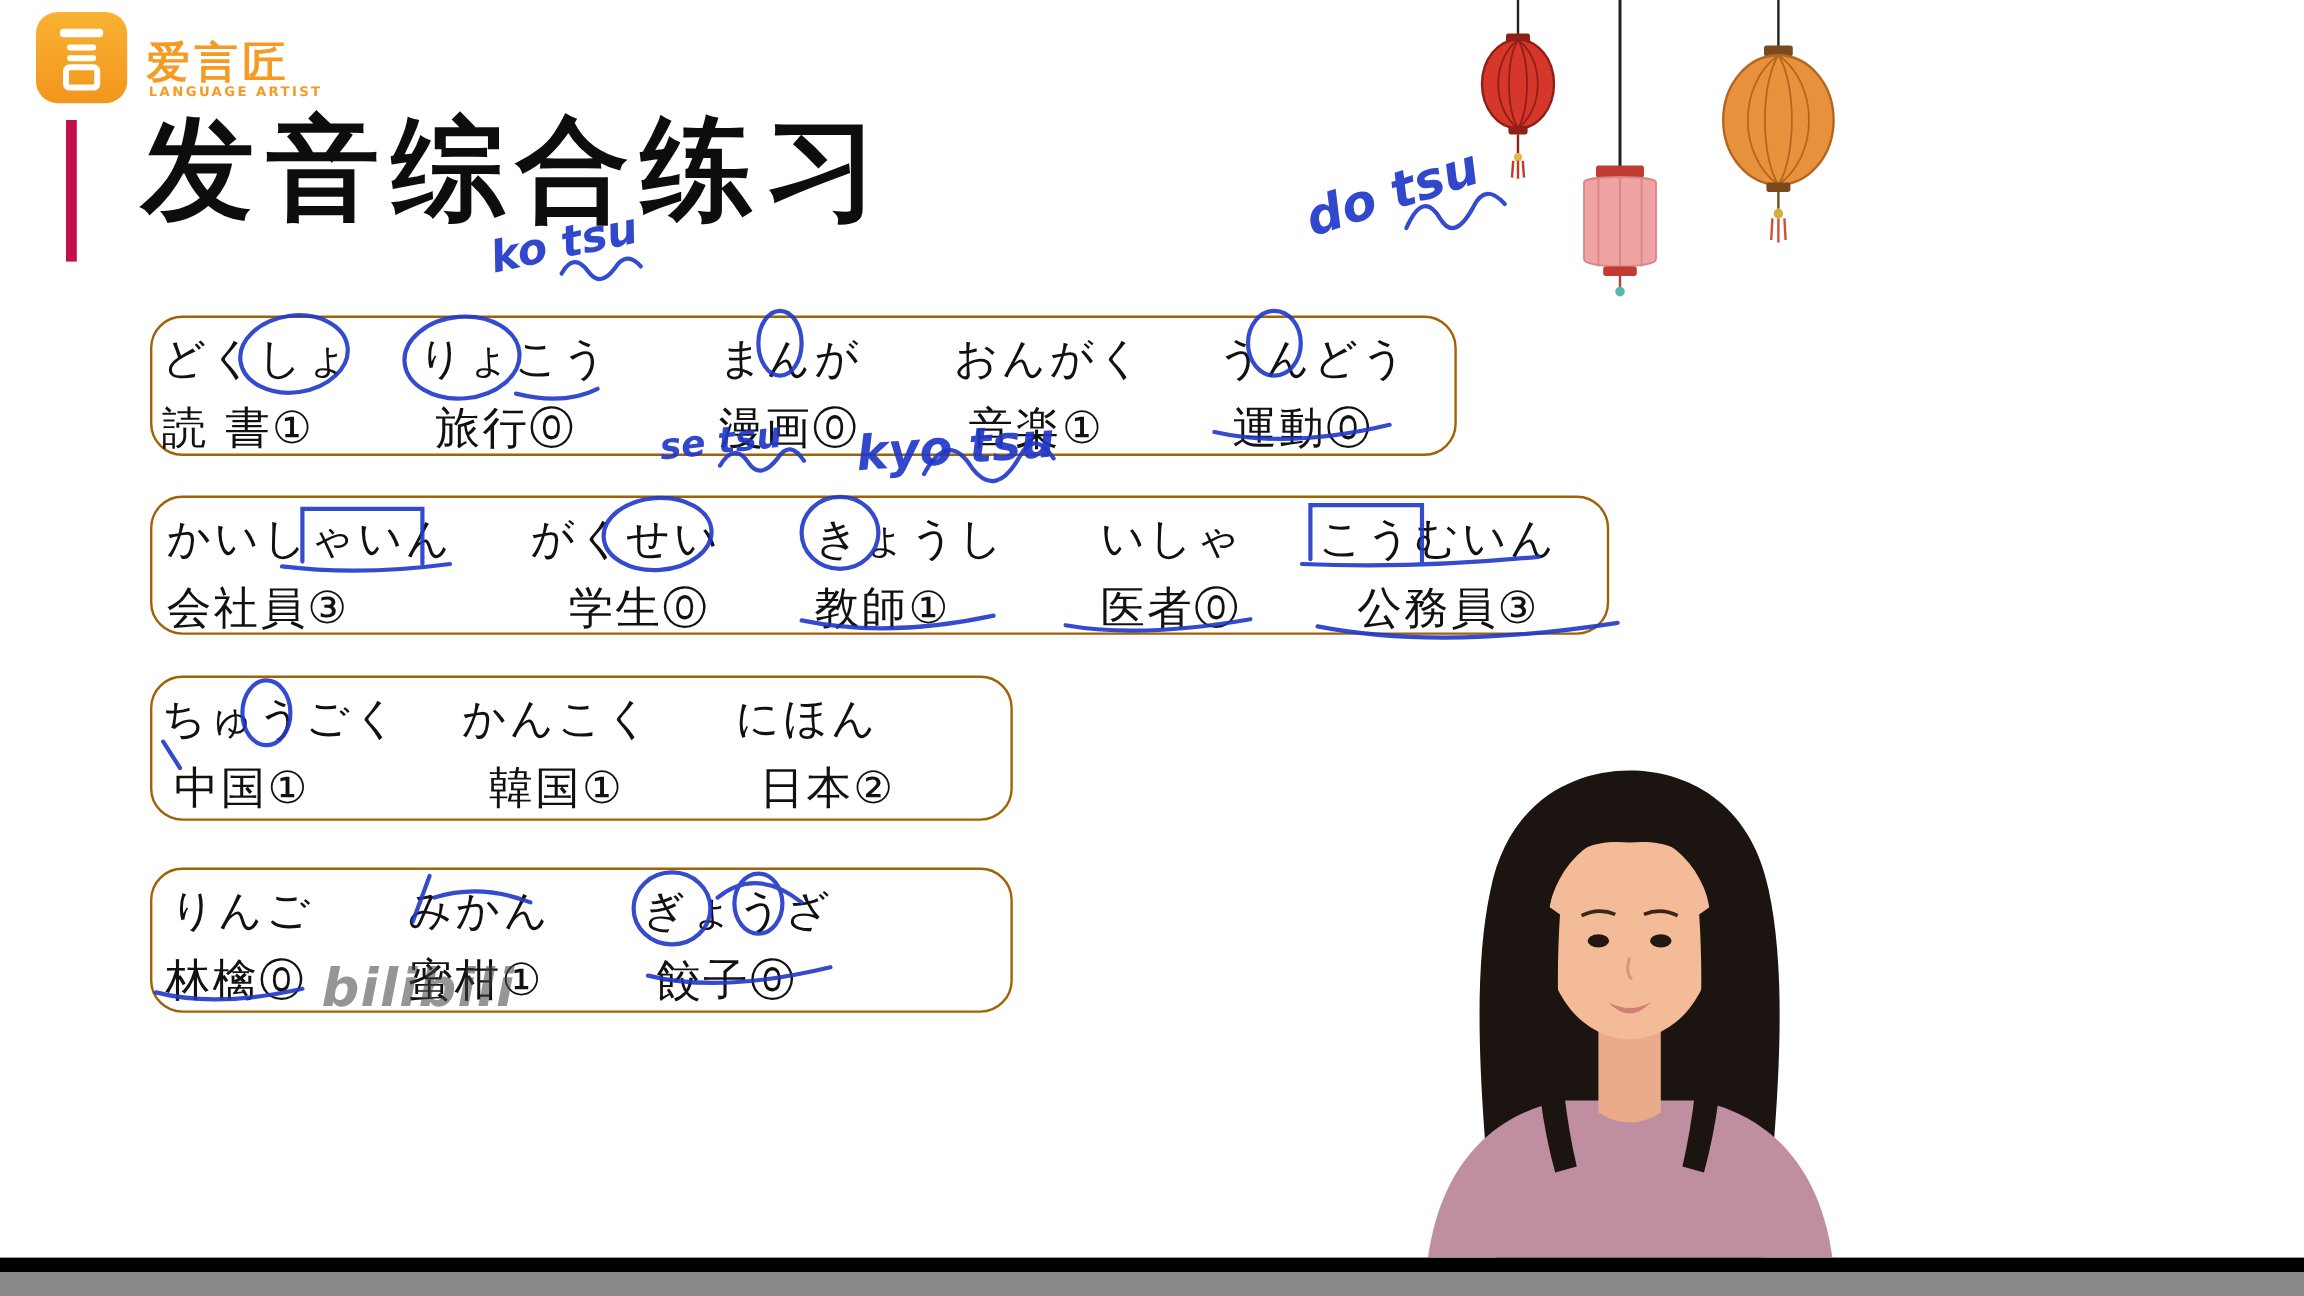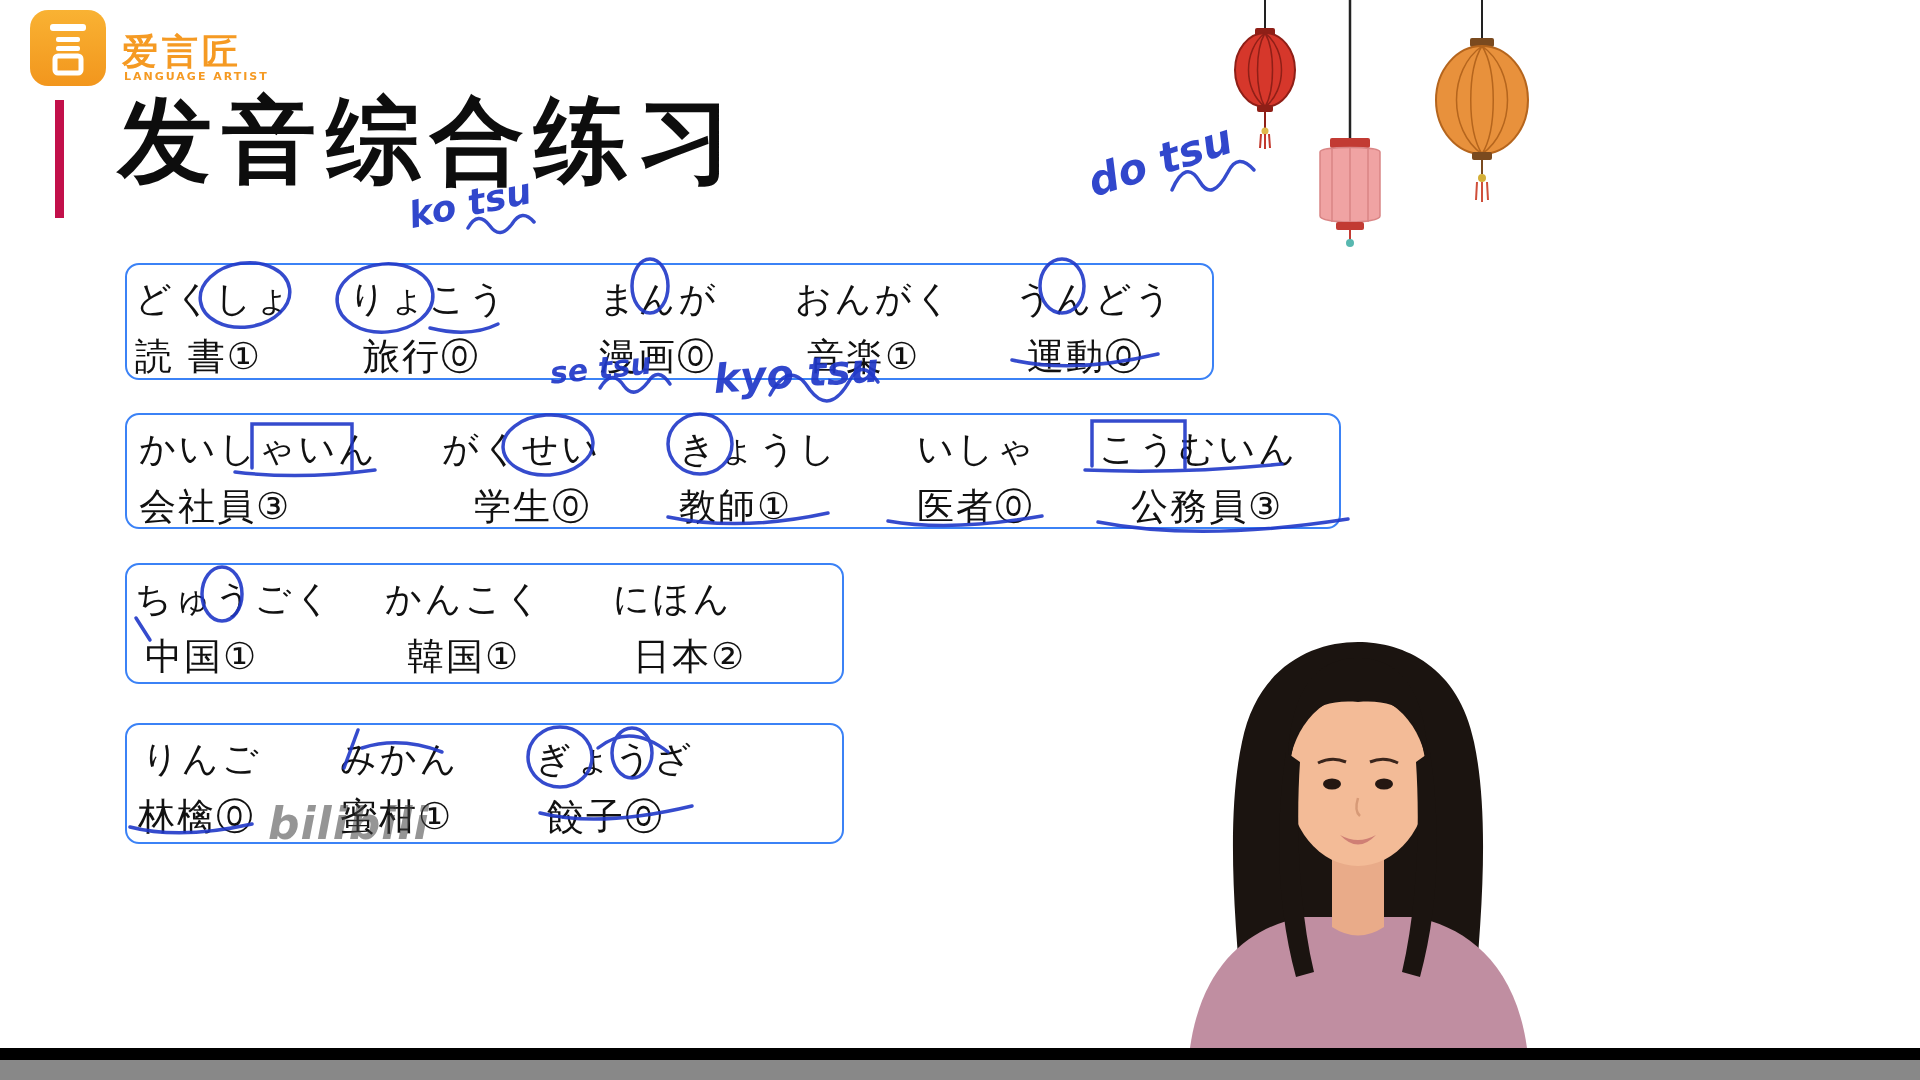--- a/index.html
+++ b/index.html
@@ -11,21 +11,21 @@
         background:linear-gradient(#f9b233,#f2961d);}
   .brand-name{position:absolute;left:122px;top:28px;font-size:36px;font-weight:700;color:#f59a23;letter-spacing:4px;}
   .brand-sub{position:absolute;left:124px;top:70px;font-size:11px;color:#f59a23;letter-spacing:2px;font-weight:600;}
   .red-bar{position:absolute;left:55px;top:100px;width:9px;height:118px;background:#c2104a;}
 
   
   .page-title{position:absolute;left:118px;top:78px;font-family:"DejaVu Serif","Liberation Serif",serif;
               font-size:94px;font-weight:700;letter-spacing:10px;color:#0d0d0d;}
 
   
-  .vocab-box{position:absolute;border:2px solid #3b82f6;border-radius:14px;background:transparent;}
+  .vocab-box{position:absolute;border:2px solid #a16207;border-radius:27px;background:transparent;}
   .vocab-item{position:absolute;top:10px;}
   .kana{font-size:36px;letter-spacing:3px;white-space:nowrap;}
   .kanji{font-size:37px;letter-spacing:2px;margin-top:8px;white-space:nowrap;}
 
   
   .ink-text{position:absolute;color:#2038c8;font-style:italic;font-weight:600;white-space:nowrap;
             transform-origin:left top;opacity:.92;}
   .ink-svg{position:absolute;left:0;top:0;pointer-events:none;}
 
   

